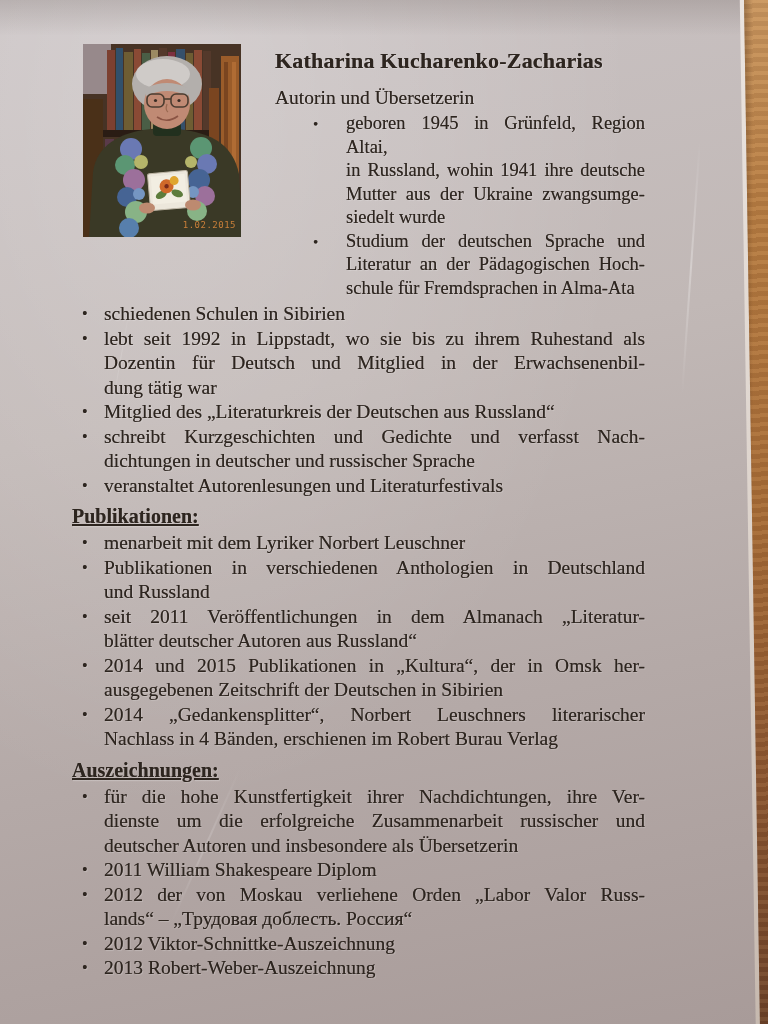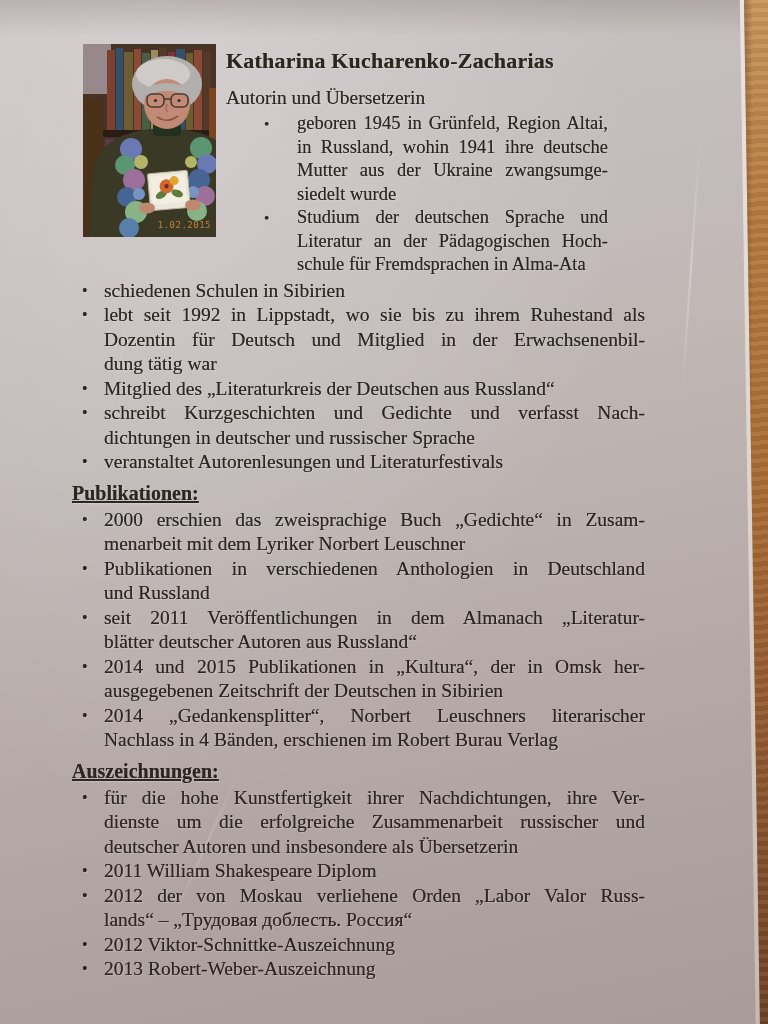--- a/index.html
+++ b/index.html
@@ -20,32 +20,32 @@
       linear-gradient(180deg, rgba(85,72,66,.20) 0%, rgba(85,72,66,0) 3.5%),
       radial-gradient(ellipse at 22% 8%, rgba(255,255,255,.22), rgba(255,255,255,0) 55%),
       linear-gradient(168deg,#cac3c4 0%, #c1b8b6 38%, #b4a9a7 68%, #a89b99 100%);
     text-shadow:0 0 .6px rgba(45,37,31,.55), 1px 1.2px 1px rgba(255,255,255,.22);
   }
   .content{width:573px;}
 
   
   .header-row{display:flex;margin-left:11px;}
   .photo{
-    position:relative;flex:none;width:133px;height:193px;
+    position:relative;flex:none;width:158px;height:193px;
     box-shadow:inset 0 0 7px rgba(0,0,0,.28);
     background:#473325;overflow:hidden;
   }
   .photo svg{display:block;}
   .datestamp{
     position:absolute;right:5px;bottom:7px;
     font-family:"DejaVu Sans Mono","Liberation Mono",monospace;
     font-size:9px;letter-spacing:.5px;color:#e08a3c;
     text-shadow:none;opacity:.85;filter:blur(.4px);
   }
-  .header-col{margin-left:10px;width:382px;}
+  .header-col{margin-left:34px;width:382px;}
   h1.author-name{
     margin:3px 0 0 0;font-size:22px;line-height:28px;font-weight:bold;letter-spacing:.2px;
   }
   h2.author-role{
     margin:10px 0 0 0;font-size:19.5px;line-height:25px;font-weight:normal;
   }
 
   
   ul.blist{list-style:none;margin:2px 0 0 0;padding:0 0 0 32px;font-size:19.5px;line-height:24.5px;}
   ul.blist li{position:relative;}
@@ -214,21 +214,20 @@
           </li>
           <li>
             <div class="ln last">veranstaltet Autorenlesungen und Literaturfestivals</div>
           </li>
         </ul>
 
       <div id="sections">
           <div class="section-title">Publikationen:</div>
           <ul class="blist wide">
             <li>
-              <div class="ln">2000 erschien das zweisprachige Buch „Gedichte“ in Zusam-</div>
               <div class="ln last">menarbeit mit dem Lyriker Norbert Leuschner</div>
             </li>
             <li>
               <div class="ln">Publikationen in verschiedenen Anthologien in Deutschland</div>
               <div class="ln last">und Russland</div>
             </li>
             <li>
               <div class="ln">seit 2011 Veröffentlichungen in dem Almanach „Literatur-</div>
               <div class="ln last">blätter deutscher Autoren aus Russland“</div>
             </li>

